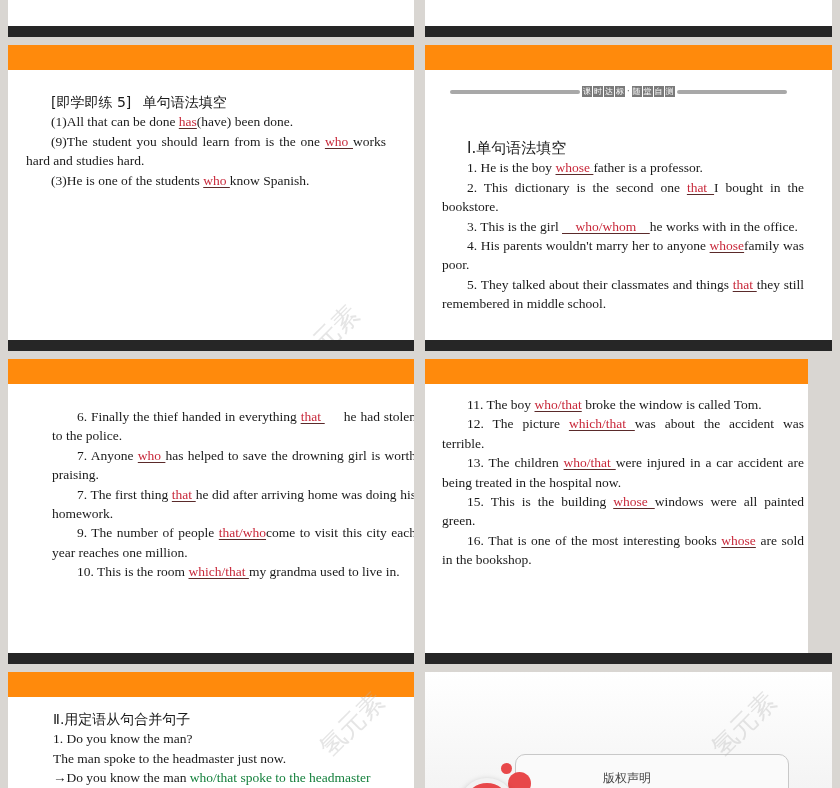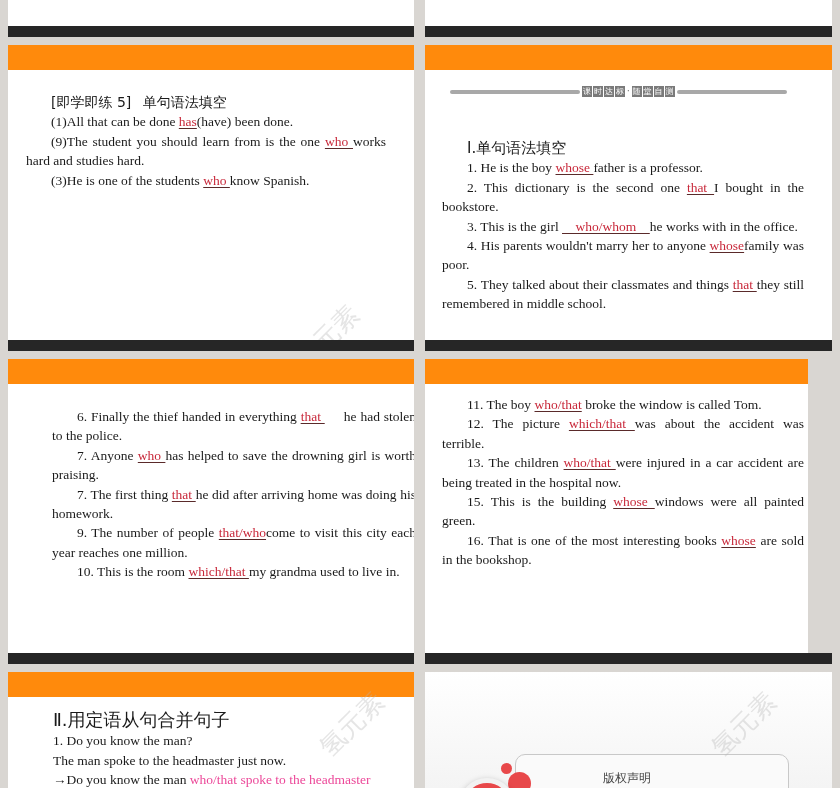--- a/index.html
+++ b/index.html
@@ -89,24 +89,24 @@
     <p class="ind"><span>13. The children </span><span class="ans">who/that </span><span> were injured in a car accident are being treated in the hospital now.</span></p>
     <p class="ind"><span>15. This is the building </span><span class="ans"> whose </span><span>windows were all painted green.</span></p>
     <p class="ind"><span>16. That is one of the most interesting books </span><span class="ans">whose</span><span> are sold in the bookshop.</span></p>
   </div>
 </div>
 <div class="dark" style="left:425px;top:653px;width:407px;"></div>
 
 <div class="panel" style="left:8px;top:672px;width:406px;height:116px;">
   <div class="orange" style="left:0;top:0;width:406px;"></div>
   <div class="txt" style="left:45px;top:38px;width:360px;text-align:left;">
-    <p><span class="head" style="font-size:18px;">Ⅱ.用定语从句合并句子</span></p>
+    <p><span class="head" style="font-size:14px;">Ⅱ.用定语从句合并句子</span></p>
     <p>1. Do you know the man?</p>
     <p>The man spoke to the headmaster just now.</p>
-    <p><span>→Do you know the man </span><span style="color:#ec4899;">who/that spoke to the headmaster</span></p>
+    <p><span>→Do you know the man </span><span style="color:#15803d;">who/that spoke to the headmaster</span></p>
   </div>
   <div class="wm" style="left:305px;top:35px;">氢元素</div>
 </div>
 
 <div class="panel" style="left:425px;top:672px;width:407px;height:116px;background:linear-gradient(#ffffff,#f4f4f4);">
   <div style="position:absolute;left:90px;top:82px;width:272px;height:60px;border:1px solid #c8c8c8;border-radius:10px;background:#fafafa;"></div>
   <div class="circle" style="left:76px;top:91px;width:11px;height:11px;"></div>
   <div class="circle" style="left:83px;top:100px;width:23px;height:23px;"></div>
   <div style="position:absolute;left:34px;top:106px;width:46px;height:46px;border-radius:50%;background:#e8484a;border:5px solid #f2f2f2;box-shadow:0 2px 6px rgba(0,0,0,0.25);display:flex;align-items:flex-start;justify-content:center;">
     

